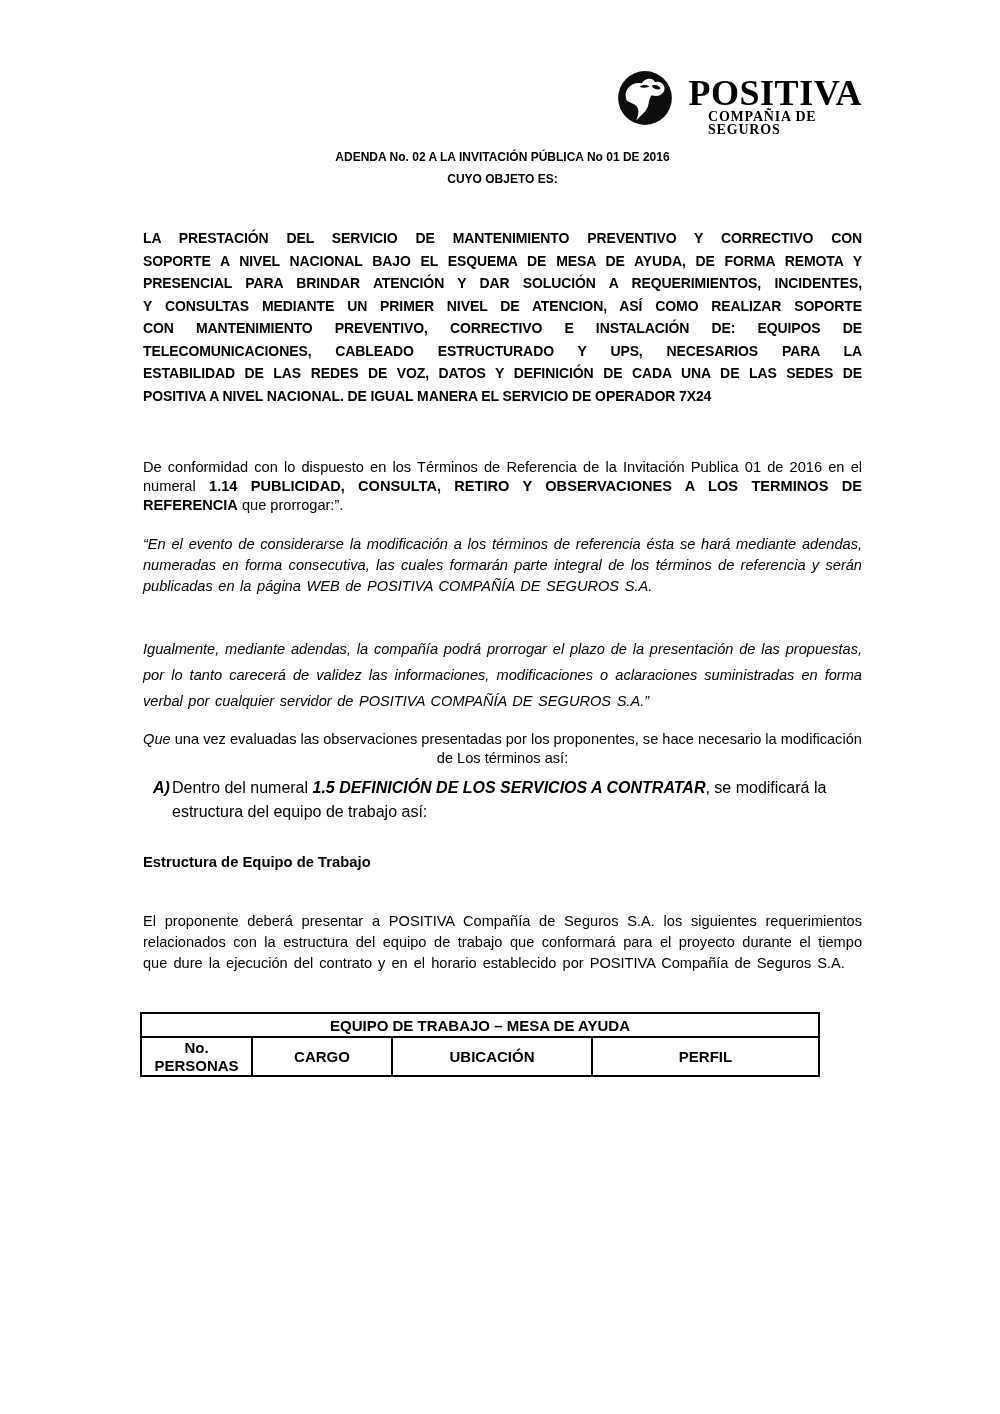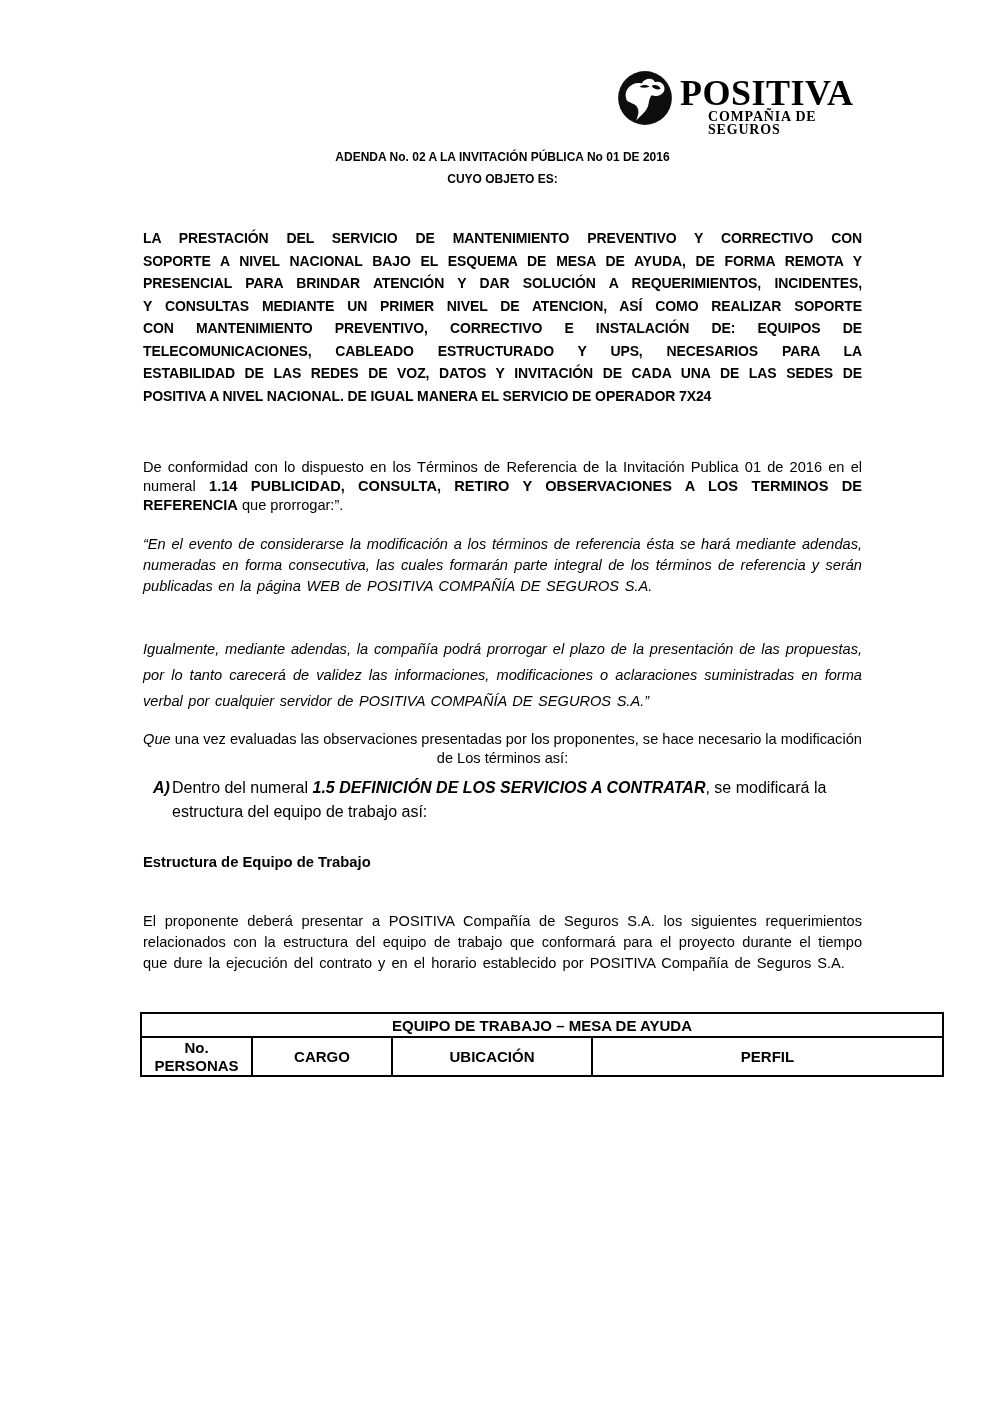--- a/index.html
+++ b/index.html
@@ -11,21 +11,21 @@
   }
   .page { position: relative; width: 1000px; height: 1414px; background: #fff; overflow: hidden; }
   .content { position: absolute; left: 143px; width: 719px; top: 0; height: 100%; }
 
   
   .logo { position: absolute; left: 474px; top: 70px; display: flex; align-items: flex-start; }
   .logo-circle { width: 56px; height: 56px; flex: 0 0 auto; }
   .logo-textcol { margin-left: 7px; padding-top: 8px; }
   .logo-name {
     font-family: "Liberation Serif", serif;
-    font-size: 36px; line-height: 30px; letter-spacing: 0.5px; font-weight: 600;
+    font-size: 36px; line-height: 30px; letter-spacing: 0.5px; font-weight: 600; text-align: right;
   }
   .logo-tagline {
     font-family: "Liberation Serif", serif;
     font-variant: small-caps;
     font-size: 14px; line-height: 13px; letter-spacing: 0.8px; font-weight: 600;
     margin-top: 2px; margin-left: 28px;
   }
 
   
   .doc-title {
@@ -57,21 +57,21 @@
   .item-a .marker { position: absolute; left: 10px; font-weight: bold; font-style: italic; }
   .item-a .b.i, .item-a .b { font-weight: bold; }
   .item-a .i { font-style: italic; }
 
   .sec-heading { position: absolute; top: 854px; left: 0; font-weight: bold; font-size: 14.8px; }
 
   .par-proponente { top: 896px; line-height: 21px; word-spacing: 2px; }
 
   
   .tbl {
-    position: absolute; top: 1012px; left: -3px; width: 804px;
+    position: absolute; top: 1012px; left: -3px; width: 680px;
     border: 2px solid #000;
   }
   .tbl-title {
     border-bottom: 2px solid #000;
     text-align: center; font-weight: bold; font-size: 15px;
     height: 24px; line-height: 24px;
   }
   .tbl-head { display: flex; }
   .tbl-head .cell {
     border-right: 2px solid #000;
@@ -110,21 +110,21 @@
       <div>CUYO OBJETO ES:</div>
     </div>
 
     <div class="object-par">
         <div class="oline">LA PRESTACIÓN DEL SERVICIO DE MANTENIMIENTO PREVENTIVO Y CORRECTIVO CON</div>
         <div class="oline">SOPORTE A NIVEL NACIONAL BAJO EL ESQUEMA DE MESA DE AYUDA, DE FORMA REMOTA Y</div>
         <div class="oline">PRESENCIAL PARA BRINDAR ATENCIÓN Y DAR SOLUCIÓN A REQUERIMIENTOS, INCIDENTES,</div>
         <div class="oline">Y CONSULTAS MEDIANTE UN PRIMER NIVEL DE ATENCION, ASÍ COMO REALIZAR SOPORTE</div>
         <div class="oline">CON MANTENIMIENTO PREVENTIVO, CORRECTIVO E INSTALACIÓN DE: EQUIPOS DE</div>
         <div class="oline">TELECOMUNICACIONES, CABLEADO ESTRUCTURADO Y UPS, NECESARIOS PARA LA</div>
-        <div class="oline">ESTABILIDAD DE LAS REDES DE VOZ, DATOS Y INVITACIÓN DE CADA UNA DE LAS SEDES DE</div>
+        <div class="oline">ESTABILIDAD DE LAS REDES DE VOZ, DATOS Y DEFINICIÓN DE CADA UNA DE LAS SEDES DE</div>
         <div class="oline">POSITIVA A NIVEL NACIONAL. DE IGUAL MANERA  EL SERVICIO DE OPERADOR  7X24</div>
       </div>
 
     <p class="par par-conformidad"><span>De conformidad con lo dispuesto en los Términos de Referencia de la Invitación Publica 01 de 2016  en el numeral </span><span class="b">1.14 PUBLICIDAD, CONSULTA, RETIRO Y OBSERVACIONES A LOS TERMINOS DE REFERENCIA</span><span> que prorrogar:”.</span></p>
     <p class="par par-quote1"><span class="i">“En el evento de considerarse la modificación a los términos de referencia ésta se hará mediante adendas, numeradas en forma consecutiva, las cuales formarán parte integral de los términos de referencia y serán publicadas en la página WEB  de POSITIVA COMPAÑÍA DE SEGUROS S.A.</span></p>
     <p class="par par-quote2"><span class="i">Igualmente, mediante adendas, la compañía  podrá prorrogar el plazo de la presentación de las propuestas, por lo tanto carecerá de validez  las informaciones, modificaciones o aclaraciones suministradas en forma verbal por cualquier servidor de POSITIVA COMPAÑÍA DE SEGUROS S.A.”</span></p>
     <p class="par par-que"><span class="i">Que</span><span> una vez evaluadas las observaciones presentadas por los proponentes, se hace necesario la modificación de Los términos así:</span></p>
 
     <div class="item-a">
       <span class="marker">A)</span>

